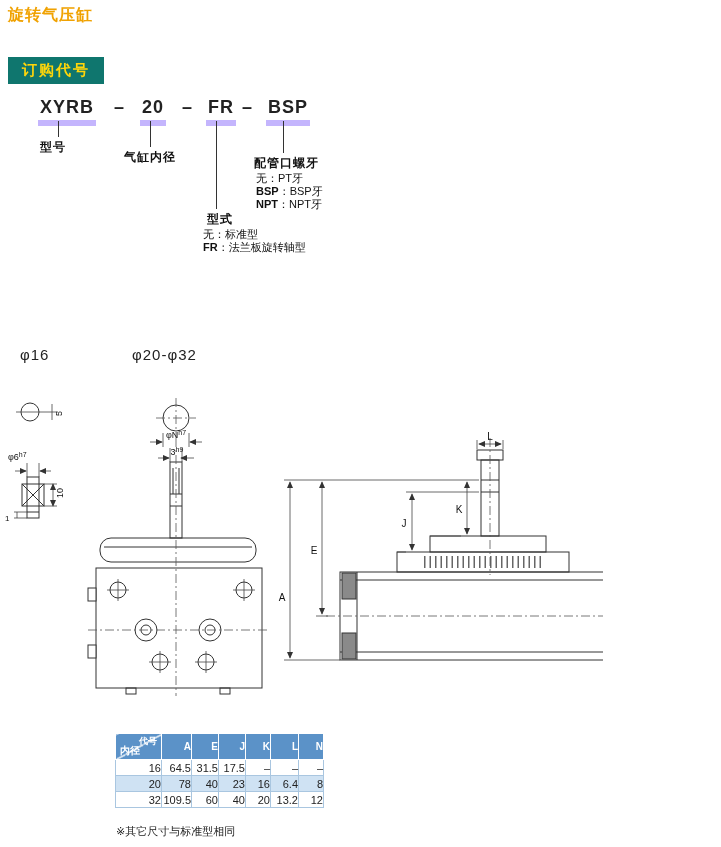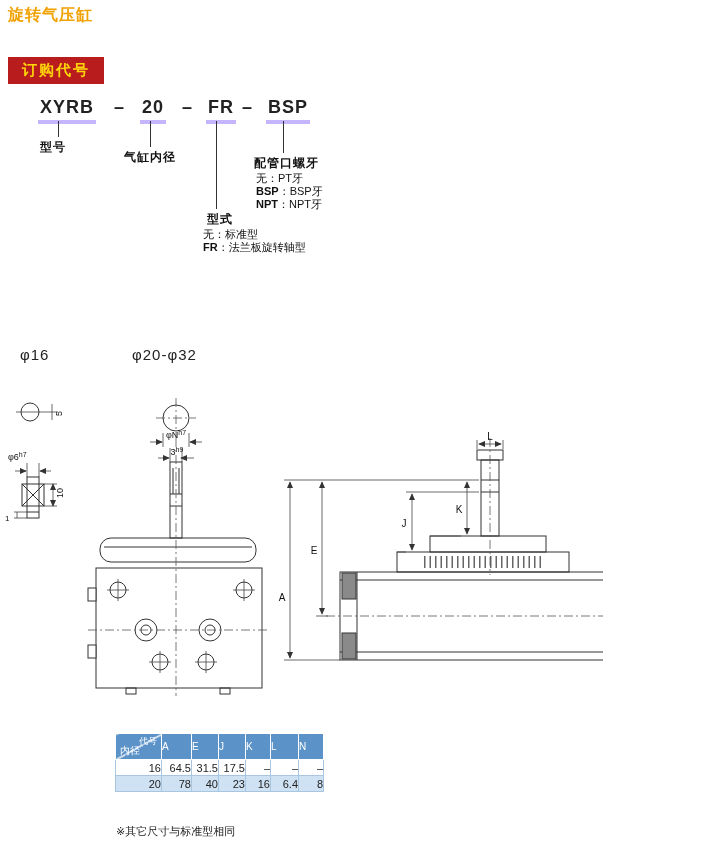--- a/index.html
+++ b/index.html
@@ -1,36 +1,36 @@
 <!DOCTYPE html>
 <html><head>
 <meta charset="utf-8">
 <style>
   *{margin:0;padding:0;box-sizing:border-box}
   html,body{background:#fff}
   body{font-family:"Liberation Sans","DejaVu Sans",sans-serif;color:#222}
   .page{position:relative;width:603px;height:847px;background:#fff;overflow:hidden}
   .abs{position:absolute}
   .h-orange{font-size:16px;font-weight:bold;color:#F0A202;letter-spacing:1px}
-  .badge{background:#b91c1c;color:#FFD60A;font-weight:bold;font-size:15px;padding:4px 14px;letter-spacing:2px}
-  .tok{font-size:18px;font-weight:bold;letter-spacing:1px;border-bottom:4px solid #c4b5fd;padding:0 2px 2px}
+  .badge{background:#0f766e;color:#FFD60A;font-weight:bold;font-size:15px;padding:4px 14px;letter-spacing:2px}
+  .tok{font-size:18px;font-weight:bold;letter-spacing:1px;border-bottom:6px solid #c4b5fd;padding:0 2px 2px}
   .sep{font-size:18px;font-weight:bold}
   .vline{border-left:1px solid #333;width:0}
   .lbl{font-size:12px;font-weight:bold;color:#111;letter-spacing:1px}
   .opt{font-size:11px;color:#111;white-space:nowrap}
   .opt .b{font-weight:bold}
   .phi{font-size:15px;color:#222;letter-spacing:1px}
   svg text{fill:#111}
   .s{stroke:#333;stroke-width:1;fill:none}
   .sf{stroke:#333;stroke-width:1;fill:#fff}
   .cl{stroke:#555;stroke-width:0.8;fill:none;stroke-dasharray:9 3 2 3}
   .thin{stroke:#444;stroke-width:0.8;fill:none}
   .dk{stroke:#333;stroke-width:1;fill:#8a8a8a}
   .dim-table{position:absolute;left:115px;top:733px;border-collapse:collapse;font-size:11px;table-layout:fixed}
-  .dim-table th{background:#5B92C8;color:#fff;font-weight:normal;border:1px solid #fff;font-size:10px;height:26px;text-align:left}
+  .dim-table th{background:#5B92C8;color:#fff;font-weight:bold;border:1px solid #fff;font-size:10px;height:26px;text-align:right}
   .dim-table td{border:1px solid #A9C6E0;text-align:right;height:16px;color:#222}
   .dim-table tbody tr:nth-child(even){background:#CFE2F3}
   th.diag{position:relative;background:linear-gradient(to bottom right,#5B92C8 48.5%,#ffffff 48.5%,#ffffff 51.5%,#5B92C8 51.5%)}
   .dc{position:absolute;top:1px;right:4px;font-size:9px}
   .db{position:absolute;bottom:1px;left:4px;font-size:10px}
   .footnote{font-size:11px;color:#222}
 </style>
 </head>
 <body>
 
@@ -237,18 +237,27 @@
       </tr>
       <tr>
         <td>20</td>
           <td>78</td>
           <td>40</td>
           <td>23</td>
           <td>16</td>
           <td>6.4</td>
           <td>8</td>
       </tr>
+      <tr>
+        <td>32</td>
+          <td>109.5</td>
+          <td>60</td>
+          <td>40</td>
+          <td>20</td>
+          <td>13.2</td>
+          <td>12</td>
+      </tr>
     </tbody>
   </table>
 
   <div class="abs footnote" style="left:116px;top:824px">※其它尺寸与标准型相同</div>
 
 </div>
 
 </body></html>

